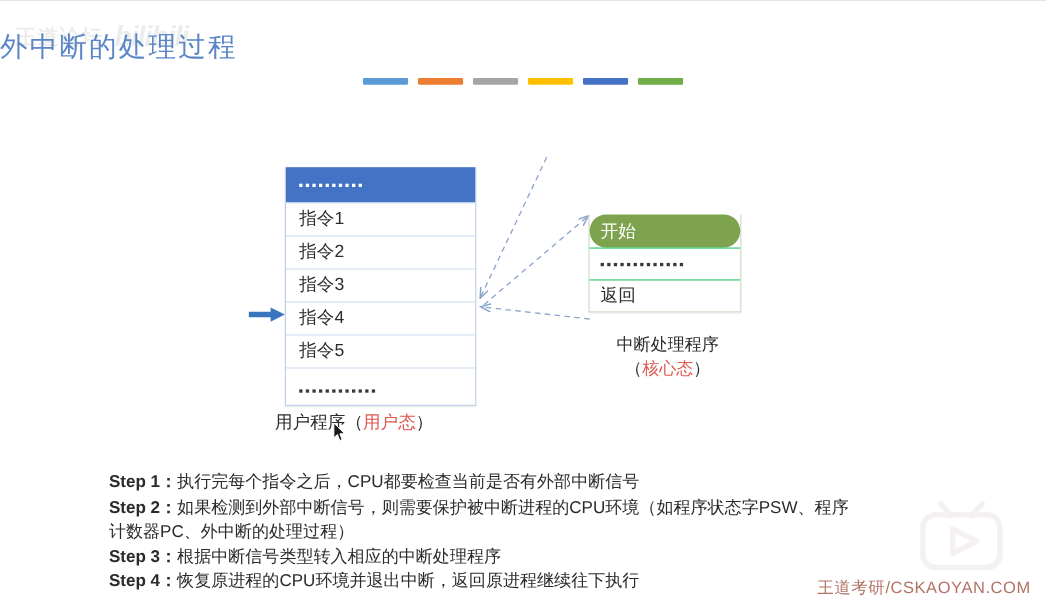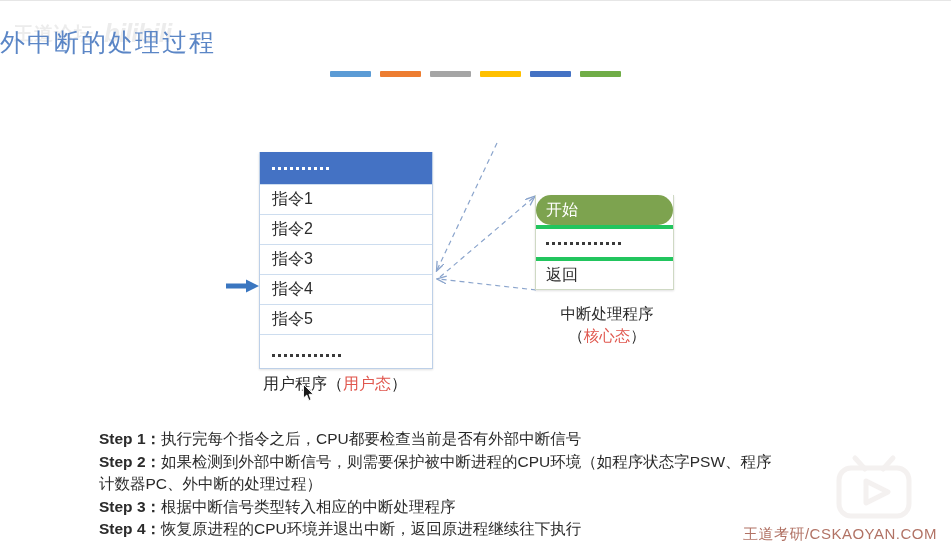--- a/index.html
+++ b/index.html
@@ -68,41 +68,41 @@
     display:flex;align-items:center;padding:0 12px;
     font-size:16px;color:#2c2c2c;
   }
   .user-table .row.empty{height:33px;}
   .user-table .row.empty .dots{margin-top:8px;}
 
   .blue-arrow{
     position:absolute;left:226px;top:279px;width:34px;height:14px;
   }
   .user-caption{
-    position:absolute;left:263px;top:374px;width:200px;
+    position:absolute;left:250px;top:374px;width:200px;
     font-size:16px;color:#2b2b2b;white-space:nowrap;
   }
   .user-caption .red{color:#e0574e;}
 
   
   .cursor{position:absolute;left:303px;top:384px;width:12px;height:18px;}
 
   
   .isr-table{
     position:absolute;left:535px;top:195px;width:137px;
     border:1px solid #cfd9c4;border-top:none;background:#fff;
     box-shadow:0 1px 2px rgba(0,0,0,.12);
   }
   .isr-table .hdr{
     height:30px;background:#7da34f;
     display:flex;align-items:center;padding:0 10px;
     font-size:16px;color:#fff;border-radius:15px;
   }
   .isr-table .row{
-    height:28px;border-top:4px solid #22c55e;
+    height:28px;border-top:1px solid #22c55e;
     display:flex;align-items:center;padding:0 10px;
     font-size:16px;color:#2c2c2c;
   }
   .isr-caption{
     position:absolute;left:527px;top:303px;width:160px;text-align:center;
     font-size:15.5px;color:#2b2b2b;line-height:22px;
   }
   .isr-caption .red{color:#e0574e;}
 
   

